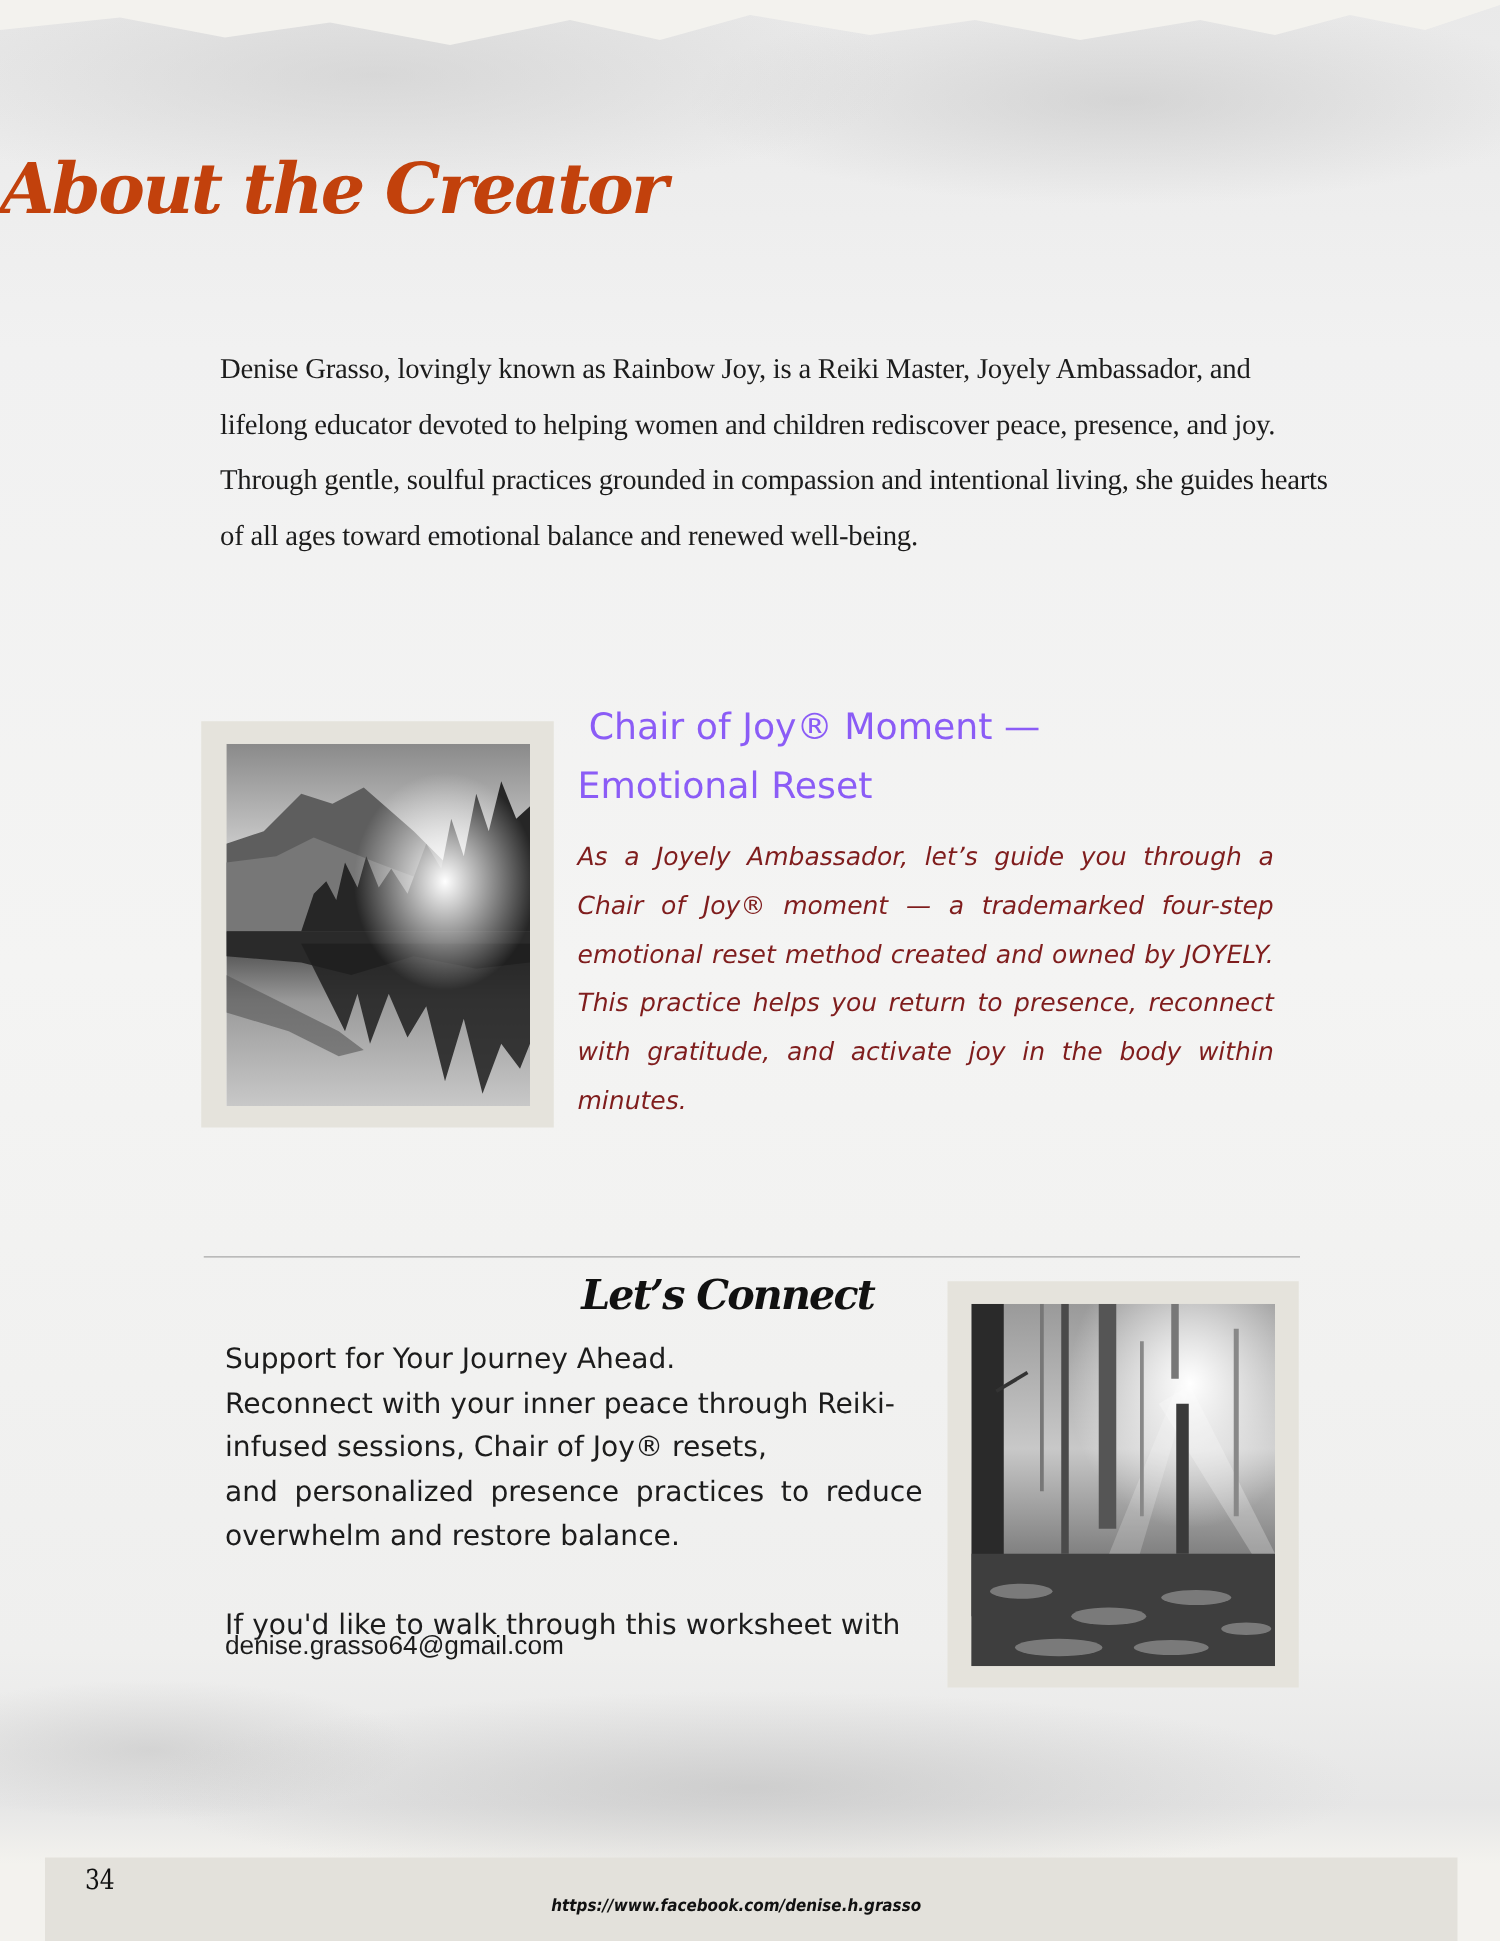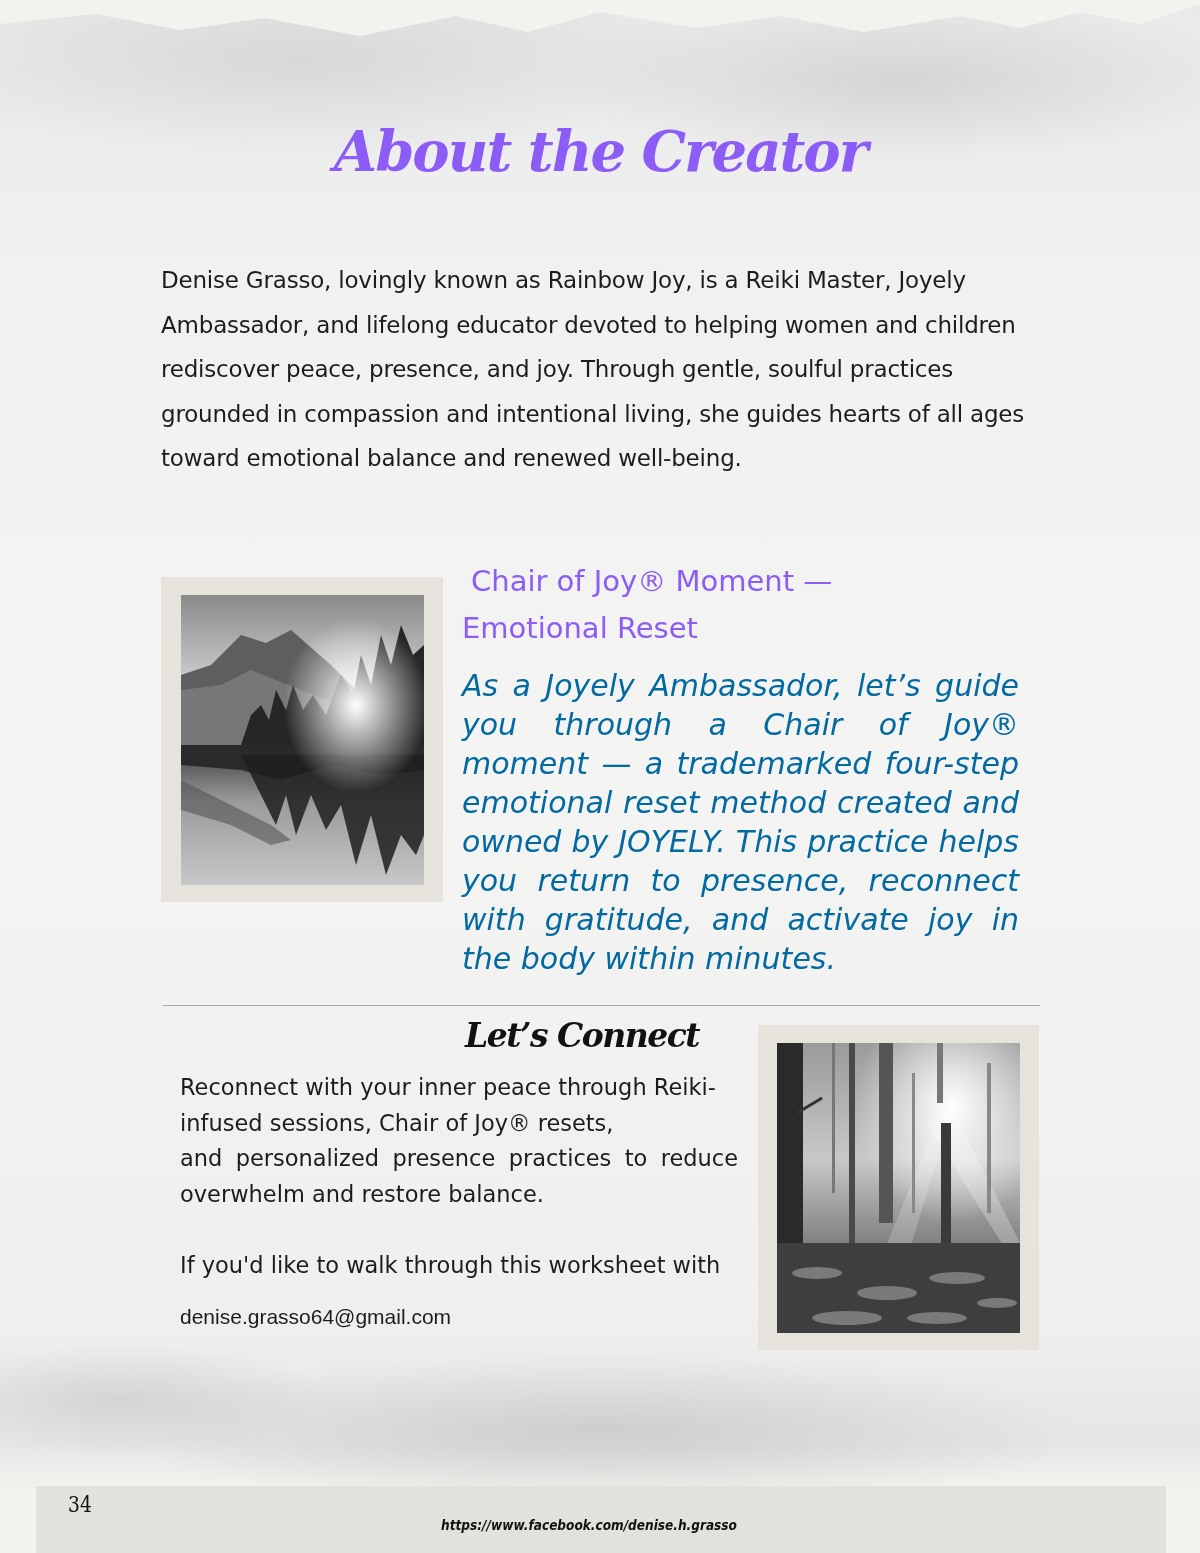--- a/index.html
+++ b/index.html
@@ -18,24 +18,23 @@
         radial-gradient(ellipse 300px 80px at 120px 1400px, rgba(190,190,190,0.5), transparent 70%),
         linear-gradient(180deg, #e9e9e9 0%, #f1f1f1 18%, #f4f4f3 50%, #efefee 85%, #e6e6e6 93%, #f3f2ee 96%);
     }
     .torn-top {
       position: absolute; left: 0; top: 0; width: 1200px; height: 40px;
       background: #f3f2ee;
       clip-path: polygon(0 0, 100% 0, 100% 10%, 95% 60%, 90% 30%, 85% 70%, 80% 40%, 72% 80%, 65% 40%, 58% 70%, 50% 30%, 44% 80%, 38% 40%, 30% 90%, 22% 45%, 15% 75%, 8% 35%, 0 60%);
     }
     .title {
       position: absolute; left: 0; width: 1200px; top: 118px;
-      text-align: center;
       font-family: "DejaVu Serif", serif;
       font-style: italic; font-weight: bold;
-      font-size: 56px; letter-spacing: -2px; color: #8b5cf6;
+      font-size: 56px; letter-spacing: -2px; color: #c2410c;
     }
     .intro {
       position: absolute; left: 161px; top: 258px; width: 890px;
       font-size: 23px; line-height: 44.5px; color: #1c1c1c;
       letter-spacing: -0.2px;
     }
     .frame {
       position: absolute; background: #e5e3dc;
     }
     .frame .pic {
@@ -47,22 +46,22 @@
     .frame2 { left: 758px; top: 1025px; width: 281px; height: 325px; }
     .frame2 .pic { left: 19px; top: 18px; width: 243px; height: 290px; }
 
     .chair-heading {
       position: absolute; left: 462px; top: 558px; width: 560px;
       font-size: 29px; line-height: 47px; color: #8b5cf6;
     }
     .chair-heading .l1 { padding-left: 9px; display: block; }
     .chair-body {
       position: absolute; left: 462px; top: 666px; width: 557px;
-      font-style: italic; font-size: 30px; line-height: 39px;
-      text-align: justify; color: #0369a1;
+      font-style: italic; font-size: 20px; line-height: 39px;
+      text-align: justify; color: #7f1d1d;
     }
     .divider {
       position: absolute; left: 163px; top: 1005px; width: 877px; height: 0;
       border-top: 1.5px solid #a8a8a8;
     }
     .connect-title {
       position: absolute; left: 432px; width: 300px; top: 1016px;
       text-align: center;
       font-family: "DejaVu Serif", serif; font-style: italic; font-weight: bold;
       font-size: 33px; letter-spacing: -1.5px; color: #111;
@@ -95,21 +94,21 @@
     }
   </style>
 </head>
 <body>
 
 <div class="paper"></div>
 <div class="torn-top"></div>
 
 <h1 class="title" style="margin:0;">About the Creator</h1>
 
-<p class="intro" style="margin:0;">Denise Grasso, lovingly known as Rainbow Joy, is a Reiki Master, Joyely Ambassador, and lifelong educator devoted to helping women and children rediscover peace, presence, and joy. Through gentle, soulful practices grounded in compassion and intentional living, she guides hearts of all ages toward emotional balance and renewed well-being.</p>
+<p class="intro" style="margin:15px;font-family:Liberation Serif, serif;">Denise Grasso, lovingly known as Rainbow Joy, is a Reiki Master, Joyely Ambassador, and lifelong educator devoted to helping women and children rediscover peace, presence, and joy. Through gentle, soulful practices grounded in compassion and intentional living, she guides hearts of all ages toward emotional balance and renewed well-being.</p>
 
 <div class="frame frame1">
   <div class="pic">
     <svg viewBox="0 0 243 290" preserveAspectRatio="none">
       <defs>
         <linearGradient id="sky1" x1="0" y1="0" x2="0" y2="1">
           <stop offset="0" stop-color="#8a8a8a"></stop>
           <stop offset="0.35" stop-color="#d8d8d8"></stop>
           <stop offset="0.5" stop-color="#f0f0f0"></stop>
         </linearGradient>
@@ -141,20 +140,21 @@
   <span>Emotional Reset</span>
 </div>
 
 <p class="chair-body" style="margin:0;">As a Joyely Ambassador, let’s guide you through a Chair of Joy® moment — a trademarked four-step emotional reset method created and owned by JOYELY. This practice helps you return to presence, reconnect with gratitude, and activate joy in the body within minutes.</p>
 
 <div class="divider"></div>
 
 <h2 class="connect-title" style="margin:0;">Let’s Connect</h2>
 
 <div class="connect-body">
+  <span class="line">Support for Your Journey Ahead.</span>
   <span class="line">Reconnect with your inner peace through Reiki-</span>
   <span class="line">infused sessions, Chair of Joy® resets,</span>
   <span class="just">and personalized presence practices to reduce</span>
   <span class="line">overwhelm and restore balance.</span>
   <span class="gap"></span>
   <span class="line">If you'd like to walk through this worksheet with</span>
 </div>
 
 <a class="email">denise.grasso64@gmail.com</a>
 

